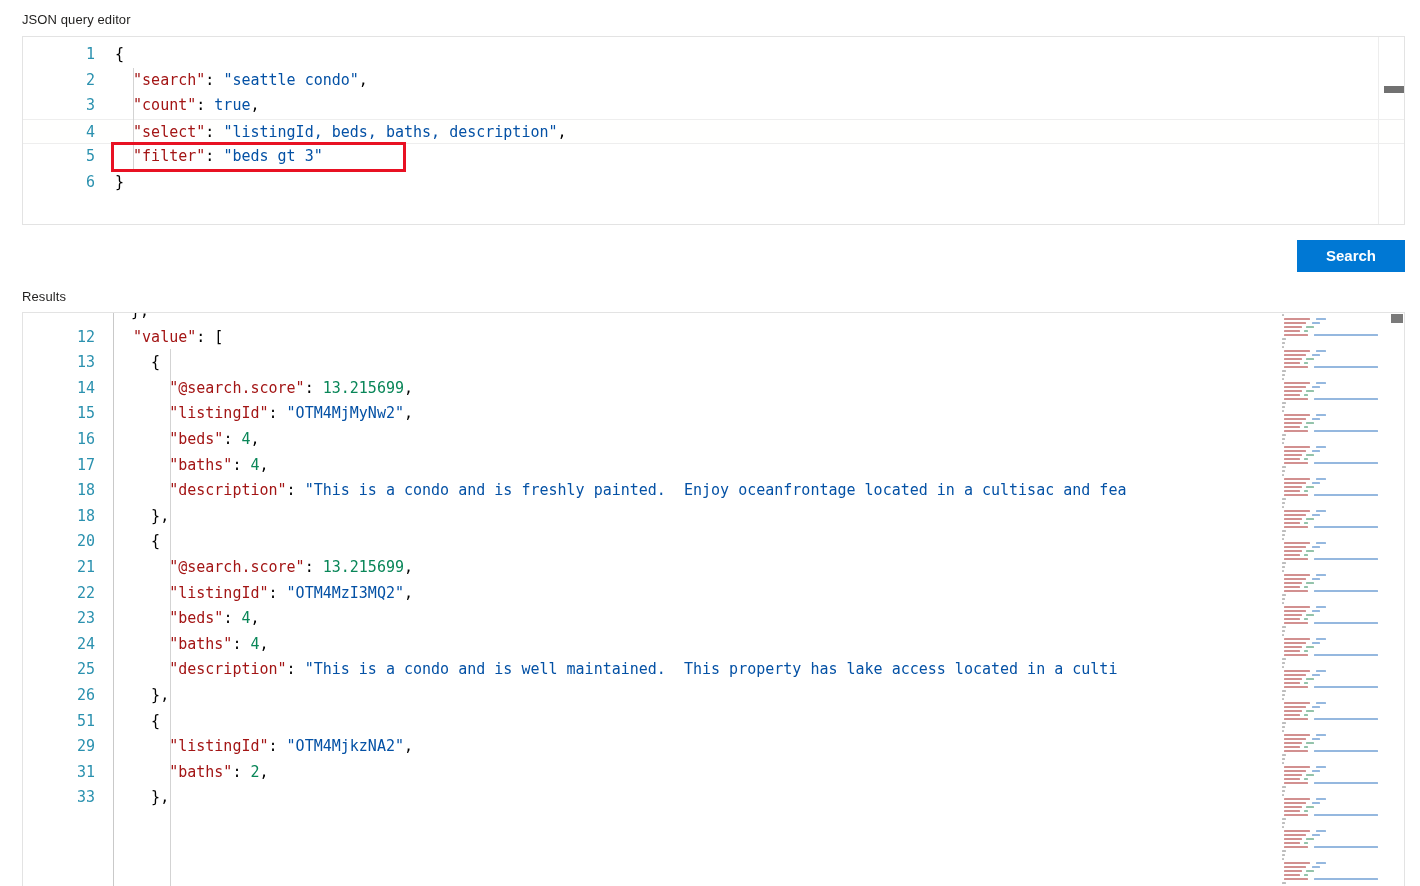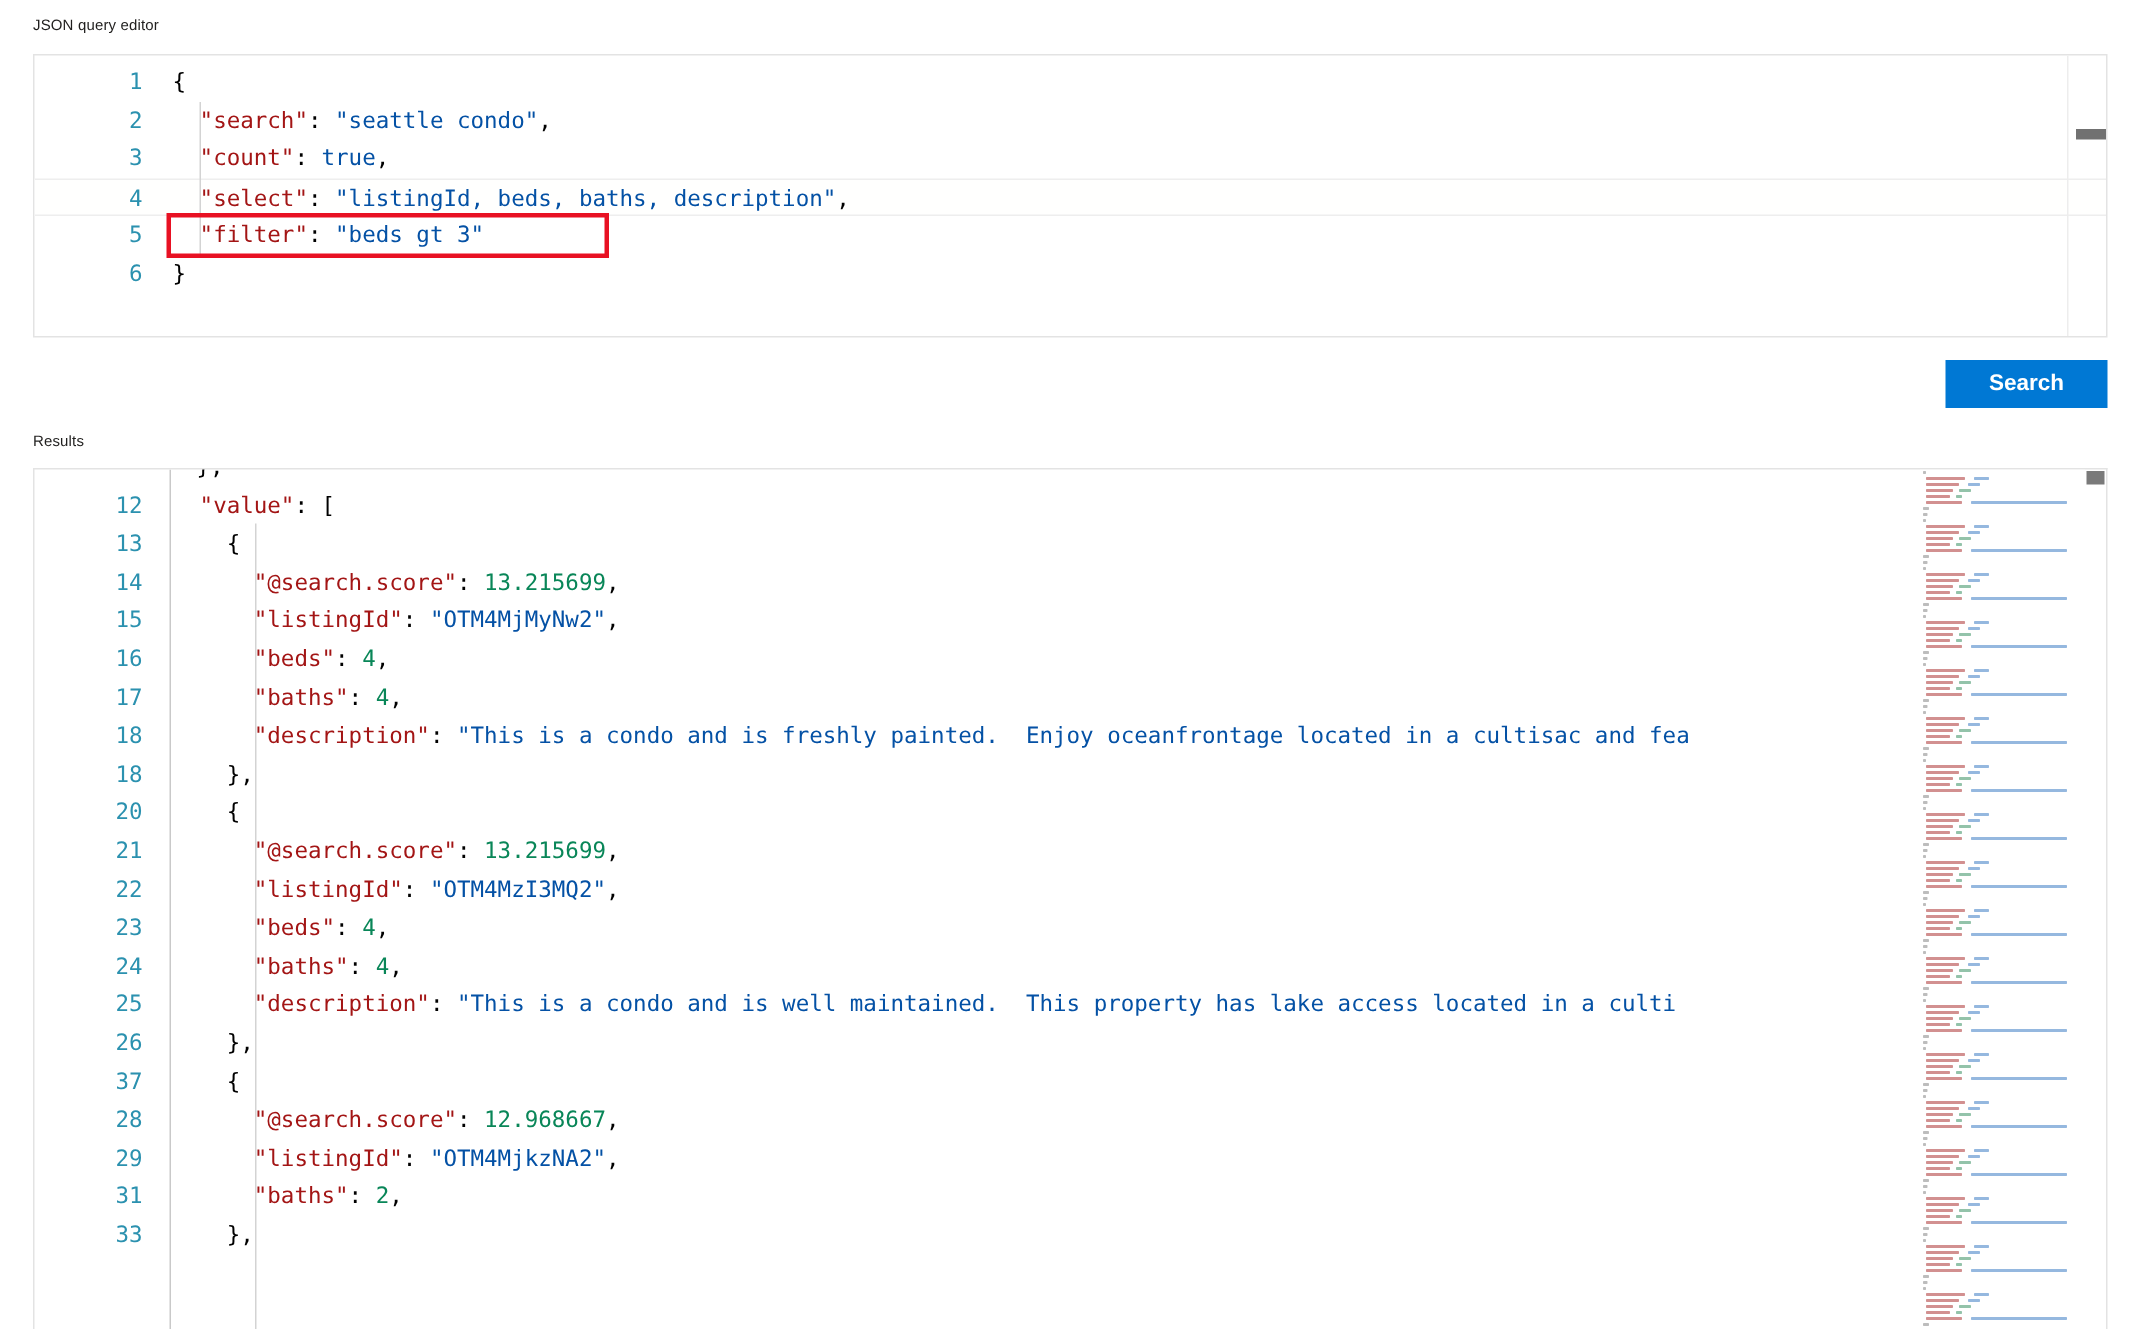--- a/index.html
+++ b/index.html
@@ -8,21 +8,21 @@
     width: 1420px; height: 886px;
     background: #ffffff;
     font-family: "Liberation Sans", sans-serif;
     overflow: hidden;
   }
   .page { position: relative; width: 1420px; height: 886px; background:#fff; }
 
   
   .section-label {
     position: absolute;
-    font-size: 10px;
+    font-size: 13px;
     color: #201f1e;
     font-family: "Liberation Sans", sans-serif;
     letter-spacing: 0.1px;
   }
   #lbl-editor { left: 22px; top: 12px; }
   #lbl-results { left: 22px; top: 289px; }
 
   
   .editor-shell {
     position: absolute;
@@ -209,22 +209,21 @@
           <div class="line"><span class="ln">17</span><span class="code"><span class="p">      </span><span class="k">"baths"</span><span class="p">: </span><span class="n">4</span><span class="p">,</span></span></div>
           <div class="line"><span class="ln">18</span><span class="code"><span class="p">      </span><span class="k">"description"</span><span class="p">: </span><span class="s">"This is a condo and is freshly painted.  Enjoy oceanfrontage located in a cultisac and fea</span></span></div>
           <div class="line"><span class="ln">18</span><span class="code"><span class="p">    },</span></span></div>
           <div class="line"><span class="ln">20</span><span class="code"><span class="p">    {</span></span></div>
           <div class="line"><span class="ln">21</span><span class="code"><span class="p">      </span><span class="k">"@search.score"</span><span class="p">: </span><span class="n">13.215699</span><span class="p">,</span></span></div>
           <div class="line"><span class="ln">22</span><span class="code"><span class="p">      </span><span class="k">"listingId"</span><span class="p">: </span><span class="s">"OTM4MzI3MQ2"</span><span class="p">,</span></span></div>
           <div class="line"><span class="ln">23</span><span class="code"><span class="p">      </span><span class="k">"beds"</span><span class="p">: </span><span class="n">4</span><span class="p">,</span></span></div>
           <div class="line"><span class="ln">24</span><span class="code"><span class="p">      </span><span class="k">"baths"</span><span class="p">: </span><span class="n">4</span><span class="p">,</span></span></div>
           <div class="line"><span class="ln">25</span><span class="code"><span class="p">      </span><span class="k">"description"</span><span class="p">: </span><span class="s">"This is a condo and is well maintained.  This property has lake access located in a culti</span></span></div>
           <div class="line"><span class="ln">26</span><span class="code"><span class="p">    },</span></span></div>
-          <div class="line"><span class="ln">37</span><span class="code"><span class="p">    {</span></span></div>
-          <div class="line"><span class="ln">28</span><span class="code"><span class="p">      </span><span class="k">"@search.score"</span><span class="p">: </span><span class="n">12.968667</span><span class="p">,</span></span></div>
+          <div class="line"><span class="ln">51</span><span class="code"><span class="p">    {</span></span></div>
           <div class="line"><span class="ln">29</span><span class="code"><span class="p">      </span><span class="k">"listingId"</span><span class="p">: </span><span class="s">"OTM4MjkzNA2"</span><span class="p">,</span></span></div>
           <div class="line"><span class="ln">31</span><span class="code"><span class="p">      </span><span class="k">"baths"</span><span class="p">: </span><span class="n">2</span><span class="p">,</span></span></div>
           <div class="line"><span class="ln">33</span><span class="code"><span class="p">    },</span></span></div>
         </div>
         <div class="guide" style="left: 90px; top: 0px; bottom: 0px; background: rgb(201, 201, 201);"></div>
         <div class="guide" style="left: 147px; top: 36px; bottom: 0px;"></div>
       </div>
     <div class="minimap" id="results-minimap">
         <div class="mm-line">
           <div class="mm-seg mm-p" style="left: 2px; width: 2px;"></div>

